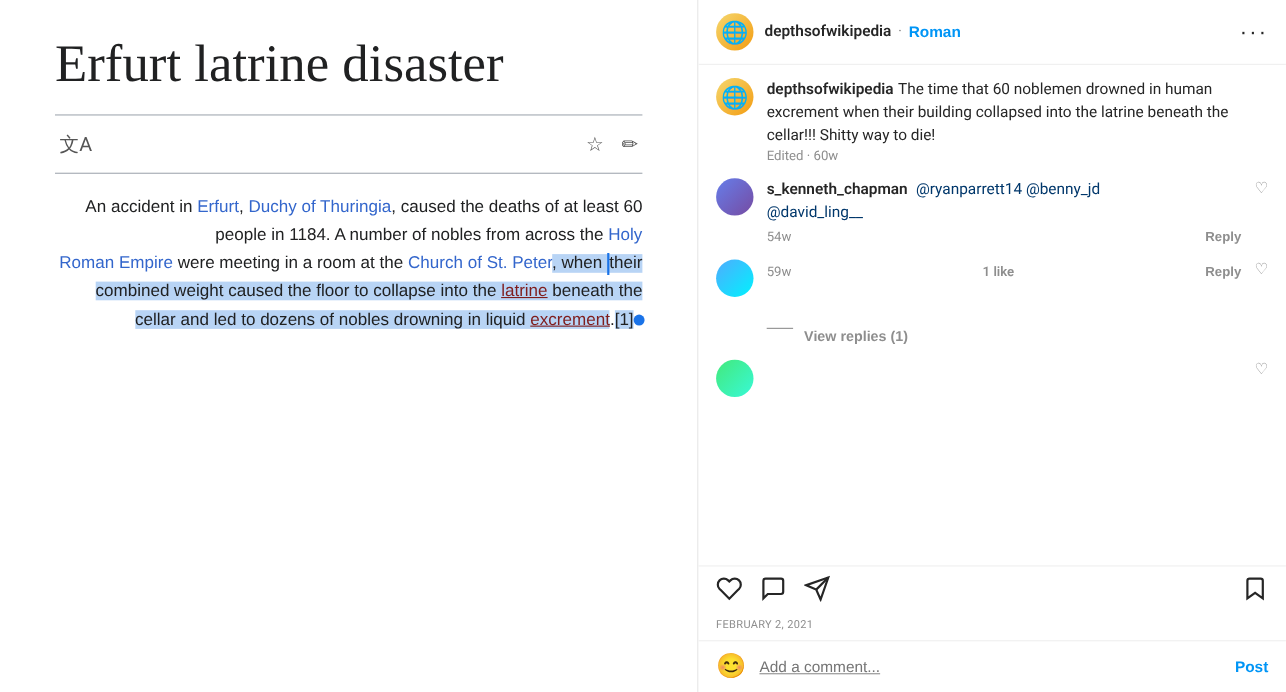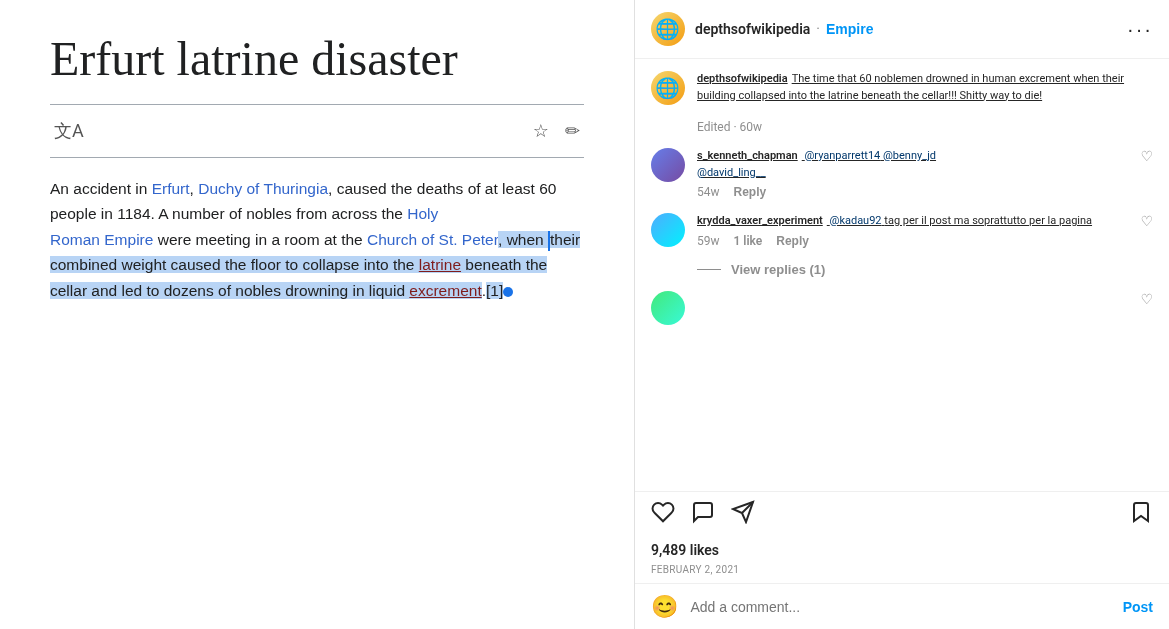--- a/index.html
+++ b/index.html
@@ -59,20 +59,21 @@
     .wiki-divider2 {
       border: none;
       border-top: 1px solid #a2a9b1;
       margin-bottom: 18px;
     }
     .wiki-content {
       font-size: 15.5px;
       line-height: 1.65;
       color: #202122;
       font-family: sans-serif;
+      text-align: right;
     }
     .wiki-content a {
       color: #3366cc;
       text-decoration: none;
     }
     .wiki-highlight {
       background: #b8d4f5;
       color: #202122;
     }
     .wiki-highlight a {
@@ -180,38 +181,38 @@
       display: flex;
       align-items: center;
       justify-content: center;
       font-size: 16px;
       overflow: hidden;
     }
     .comment-body {
       flex: 1;
     }
     .comment-text {
-      font-size: 11px;
+      font-size: 14px;
       color: #262626;
       line-height: 1.5;
-      text-decoration: underline;
     }
     .comment-text .comment-username {
       font-weight: 600;
       color: #262626;
       margin-right: 4px;
     }
     .comment-text .mention {
       color: #00376b;
     }
     .comment-meta {
       display: flex;
       align-items: center;
       gap: 14px;
       margin-top: 4px;
+      justify-content: space-between;
     }
     .comment-time {
       font-size: 12px;
       color: #8e8e8e;
     }
     .comment-reply-btn {
       font-size: 12px;
       color: #8e8e8e;
       font-weight: 600;
       cursor: pointer;
@@ -226,21 +227,21 @@
     .comment-heart {
       color: #8e8e8e;
       font-size: 14px;
       cursor: pointer;
       margin-left: auto;
     }
 
     .edited-label {
       font-size: 12px;
       color: #8e8e8e;
-      margin-top: 16px;
+      margin-top: 0;
     }
 
     
     .view-replies-row {
       display: flex;
       align-items: center;
       gap: 10px;
       margin-left: 46px;
       margin-bottom: 14px;
     }
@@ -249,20 +250,21 @@
       height: 1px;
       background: #8e8e8e;
     }
     .view-replies-btn {
       font-size: 13px;
       color: #8e8e8e;
       font-weight: 600;
       cursor: pointer;
       background: none;
       border: none;
+      margin-top: 14px;
     }
 
     
     .insta-actions {
       display: flex;
       align-items: center;
       padding: 8px 16px;
       gap: 16px;
       border-top: 1px solid #efefef;
     }
@@ -304,20 +306,21 @@
       font-size: 22px;
       cursor: pointer;
       color: #262626;
     }
     .comment-input {
       flex: 1;
       border: none;
       outline: none;
       font-size: 14px;
       color: #8e8e8e;
+      text-decoration: underline;
     }
     .post-btn {
       color: #0095f6;
       font-size: 14px;
       font-weight: 600;
       cursor: pointer;
       background: none;
       border: none;
     }
 
@@ -357,21 +360,21 @@
   </p>
 </div>
 
 <div class="insta-panel">
 
   <div class="insta-header">
     <div class="insta-avatar avatar-wiki">🌐</div>
     <div class="insta-header-info">
       <span class="insta-username-header">depthsofwikipedia</span>
       <span class="insta-dot">·</span>
-      <button class="insta-follow-btn">Empire</button>
+      <button class="insta-follow-btn">Roman</button>
     </div>
     <button class="insta-more-btn">···</button>
   </div>
 
   <div class="insta-comments">
 
     <div class="comment-row">
       <div class="comment-avatar avatar-wiki">🌐</div>
       <div class="comment-body">
         <div class="comment-text">
@@ -396,25 +399,20 @@
           <span class="comment-time">54w</span>
           <button class="comment-reply-btn">Reply</button>
         </div>
       </div>
       <span class="comment-heart">♡</span>
     </div>
 
     <div class="comment-row">
       <div class="comment-avatar avatar-krydda"></div>
       <div class="comment-body">
-        <div class="comment-text">
-          <span class="comment-username">krydda_vaxer_experiment</span>
-          <span class="mention">@kadau92</span>
-          <span> tag per il post ma soprattutto per la pagina</span>
-        </div>
         <div class="comment-meta">
           <span class="comment-time">59w</span>
           <span class="comment-likes">1 like</span>
           <button class="comment-reply-btn">Reply</button>
         </div>
       </div>
       <span class="comment-heart">♡</span>
     </div>
 
     <div class="view-replies-row">
@@ -446,21 +444,20 @@
         <polygon points="22 2 15 22 11 13 2 9 22 2"></polygon>
       </svg>
     </span>
     <span class="action-icon bookmark">
       <svg width="24" height="24" viewBox="0 0 24 24" fill="none" stroke="currentColor" stroke-width="2">
         <path d="M19 21l-7-5-7 5V5a2 2 0 0 1 2-2h10a2 2 0 0 1 2 2z"></path>
       </svg>
     </span>
   </div>
 
-  <div class="insta-likes">9,489 likes</div>
 
   <div class="insta-date">February 2, 2021</div>
 
   <div class="insta-add-comment">
     <span class="emoji-icon">😊</span>
     <input class="comment-input" type="text" placeholder="Add a comment..." style="">
     <button class="post-btn">Post</button>
   </div>
 
 </div>

